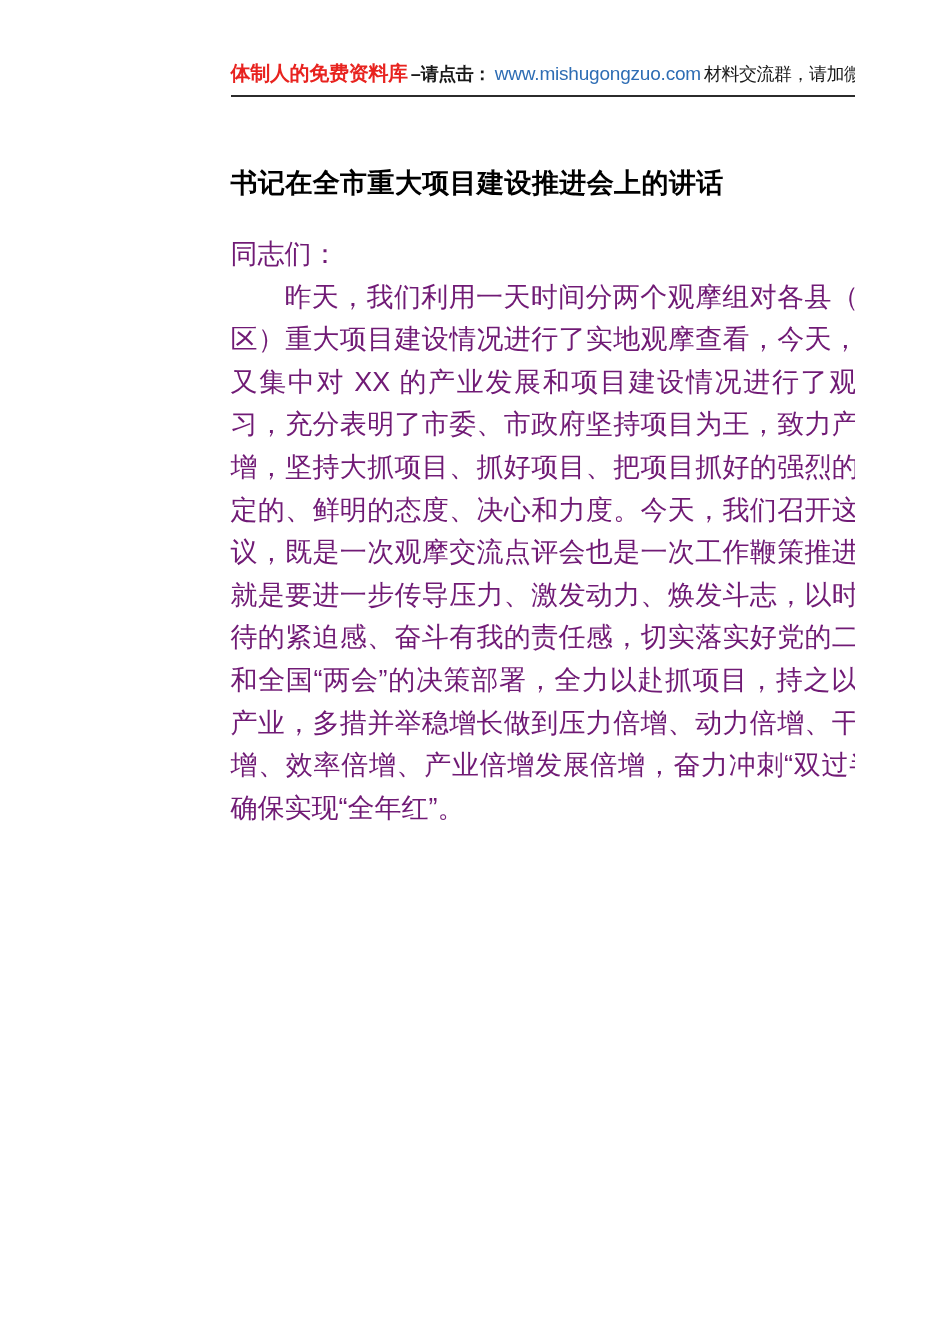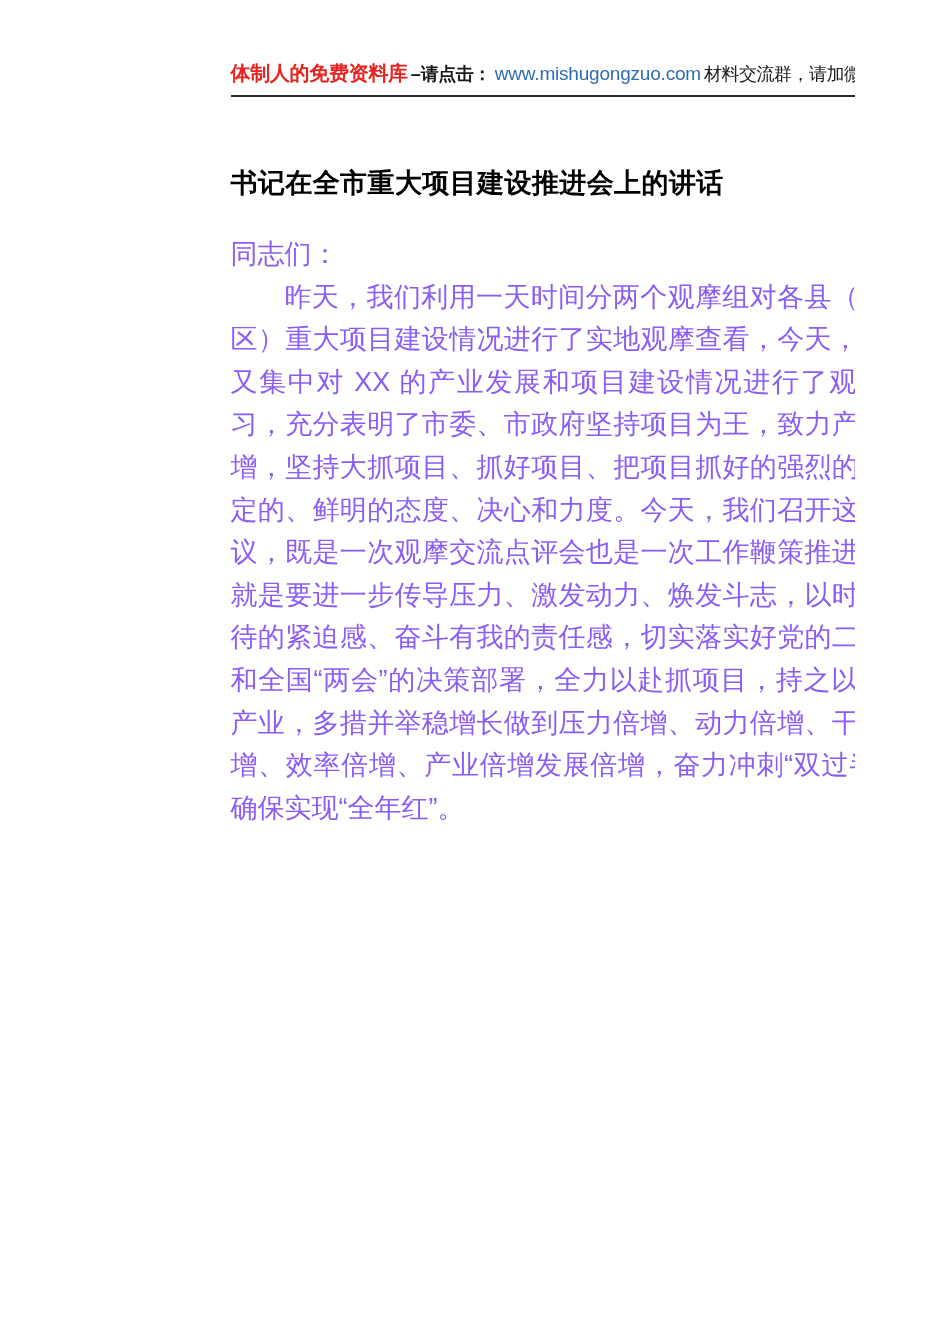--- a/index.html
+++ b/index.html
@@ -112,21 +112,21 @@
     width: 683px;
   }
 
   .para {
     margin: 0;
     font-size: 27px;
     line-height: 42.6px;
     text-align: justify;
     text-justify: inter-ideograph;
     letter-spacing: 0px;
-    color: #8b5cf6;
+    color: #701a75;
     word-break: break-all;
   }
 
   .para.salutation {
     text-indent: 0;
     margin-bottom: 0px;
   }
 
   .para.indent {
     text-indent: 2em;

